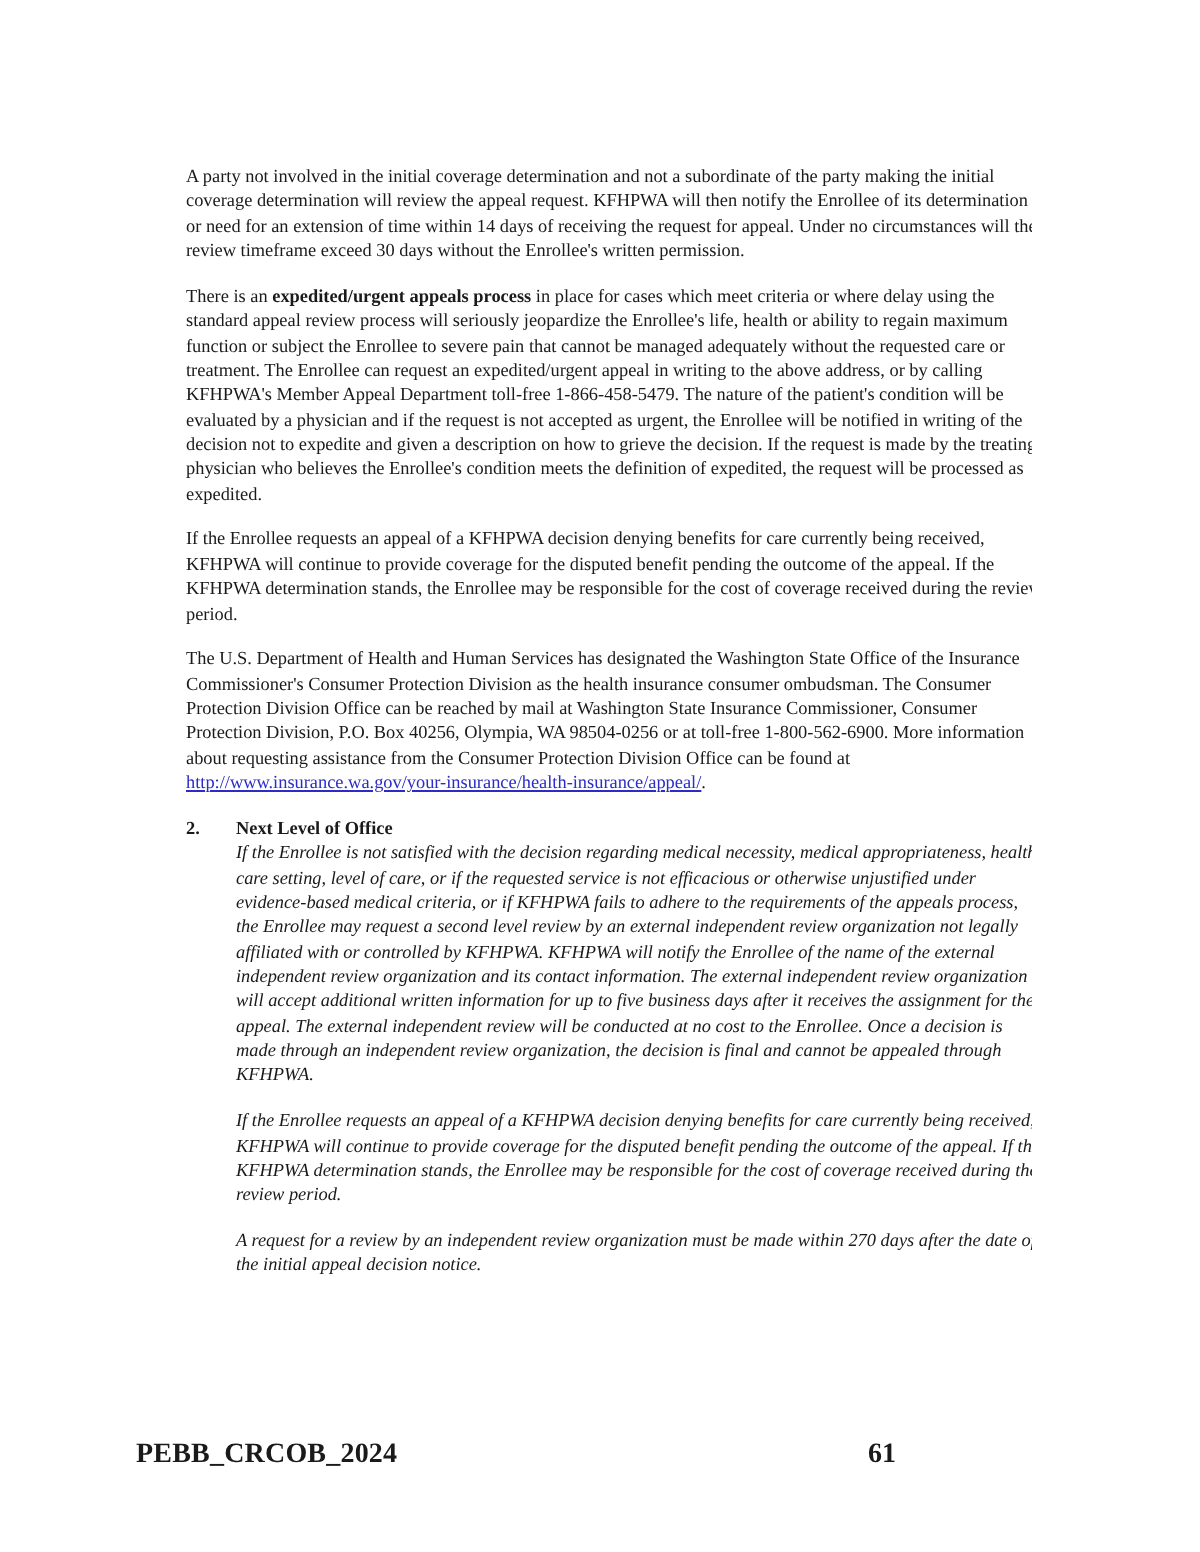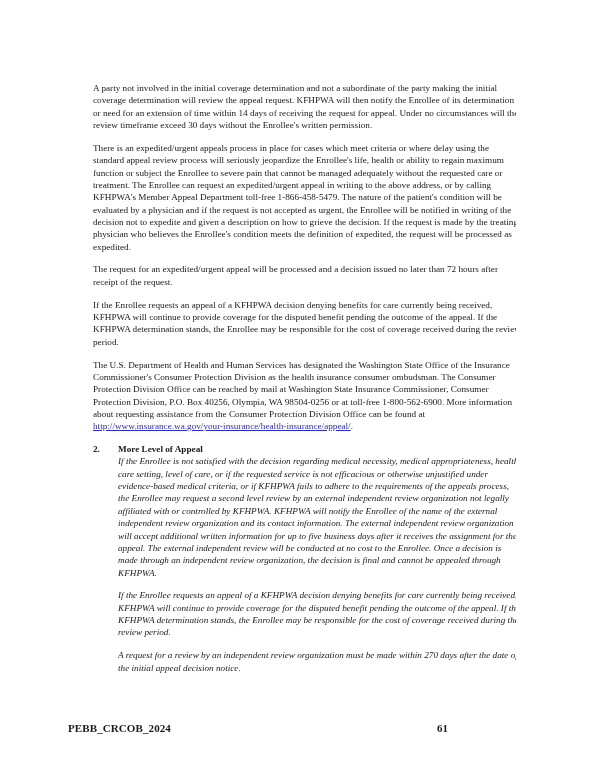--- a/index.html
+++ b/index.html
@@ -31,21 +31,21 @@
     margin: 0 0 10.5px 0;
     font-size: 9.2px;
     line-height: 12.35px;
     text-align: left;
     color: #1a1a1a;
   }
   p.para:last-child {
     margin-bottom: 0;
   }
   .bold {
-    font-weight: normal;
+    font-weight: bold;
   }
   a.doc-link {
     color: #2b2bc8;
     text-decoration: underline;
     margin-top: 45px;
   }
   .numbered-section {
     position: relative;
     margin-top: 10.5px;
     padding-left: 25px;
@@ -74,21 +74,21 @@
     margin-top: 0;
   }
   .footer {
     position: absolute;
     left: 68px;
     right: 68px;
     top: 722px;
     display: flex;
     justify-content: space-between;
     align-items: baseline;
-    font-size: 11px;
+    font-size: 14px;
     line-height: 12px;
     color: #1a1a1a;
   }
   .footer-doc-id {
     font-weight: bold;
     letter-spacing: 0.1px;
   }
   .footer-page-number {
     font-weight: bold;
   }
@@ -98,30 +98,29 @@
 
 <div class="page">
 
   <div class="content">
 
     <p class="para">A party not involved in the initial coverage determination and not a subordinate of the party making the initial coverage determination will review the appeal request. KFHPWA will then notify the Enrollee of its determination or need for an extension of time within 14 days of receiving the request for appeal. Under no circumstances will the review timeframe exceed 30 days without the Enrollee's written permission.</p>
 
 
     <p class="para"><span>There is an </span><span class="bold">expedited/urgent appeals process</span><span> in place for cases which meet criteria or where delay using the standard appeal review process will seriously jeopardize the Enrollee's life, health or ability to regain maximum function or subject the Enrollee to severe pain that cannot be managed adequately without the requested care or treatment. The Enrollee can request an expedited/urgent appeal in writing to the above address, or by calling KFHPWA's Member Appeal Department toll-free 1-866-458-5479. The nature of the patient's condition will be evaluated by a physician and if the request is not accepted as urgent, the Enrollee will be notified in writing of the decision not to expedite and given a description on how to grieve the decision. If the request is made by the treating physician who believes the Enrollee's condition meets the definition of expedited, the request will be processed as expedited.</span></p>
 
-    <p class="para">The request for an expedited/urgent appeal will be processed and a decision issued no later than 72 hours after receipt of the request.</p>
 
 
     <p class="para">If the Enrollee requests an appeal of a KFHPWA decision denying benefits for care currently being received, KFHPWA will continue to provide coverage for the disputed benefit pending the outcome of the appeal. If the KFHPWA determination stands, the Enrollee may be responsible for the cost of coverage received during the review period.</p>
 
     <p class="para"><span>The U.S. Department of Health and Human Services has designated the Washington State Office of the Insurance Commissioner's Consumer Protection Division as the health insurance consumer ombudsman. The Consumer Protection Division Office can be reached by mail at Washington State Insurance Commissioner, Consumer Protection Division, P.O. Box 40256, Olympia, WA 98504-0256 or at toll-free 1-800-562-6900. More information about requesting assistance from the Consumer Protection Division Office can be found at </span><a class="doc-link" href="#">http://www.insurance.wa.gov/your-insurance/health-insurance/appeal/</a><span>.</span></p>
 
     <div class="numbered-section">
       <span class="list-marker">2.</span>
-      <h2 class="section-heading">More Level of Appeal</h2>
+      <h2 class="section-heading">Next Level of Office</h2>
       <div class="section-body">
         <p class="para">If the Enrollee is not satisfied with the decision regarding medical necessity, medical appropriateness, health care setting, level of care, or if the requested service is not efficacious or otherwise unjustified under evidence-based medical criteria, or if KFHPWA fails to adhere to the requirements of the appeals process, the Enrollee may request a second level review by an external independent review organization not legally affiliated with or controlled by KFHPWA. KFHPWA will notify the Enrollee of the name of the external independent review organization and its contact information. The external independent review organization will accept additional written information for up to five business days after it receives the assignment for the appeal. The external independent review will be conducted at no cost to the Enrollee. Once a decision is made through an independent review organization, the decision is final and cannot be appealed through KFHPWA.</p>
         <p class="para">If the Enrollee requests an appeal of a KFHPWA decision denying benefits for care currently being received, KFHPWA will continue to provide coverage for the disputed benefit pending the outcome of the appeal. If the KFHPWA determination stands, the Enrollee may be responsible for the cost of coverage received during the review period.</p>
         <p class="para">A request for a review by an independent review organization must be made within 270 days after the date of the initial appeal decision notice.</p>
       </div>
     </div>
 
   </div>
 
   <div class="footer">

